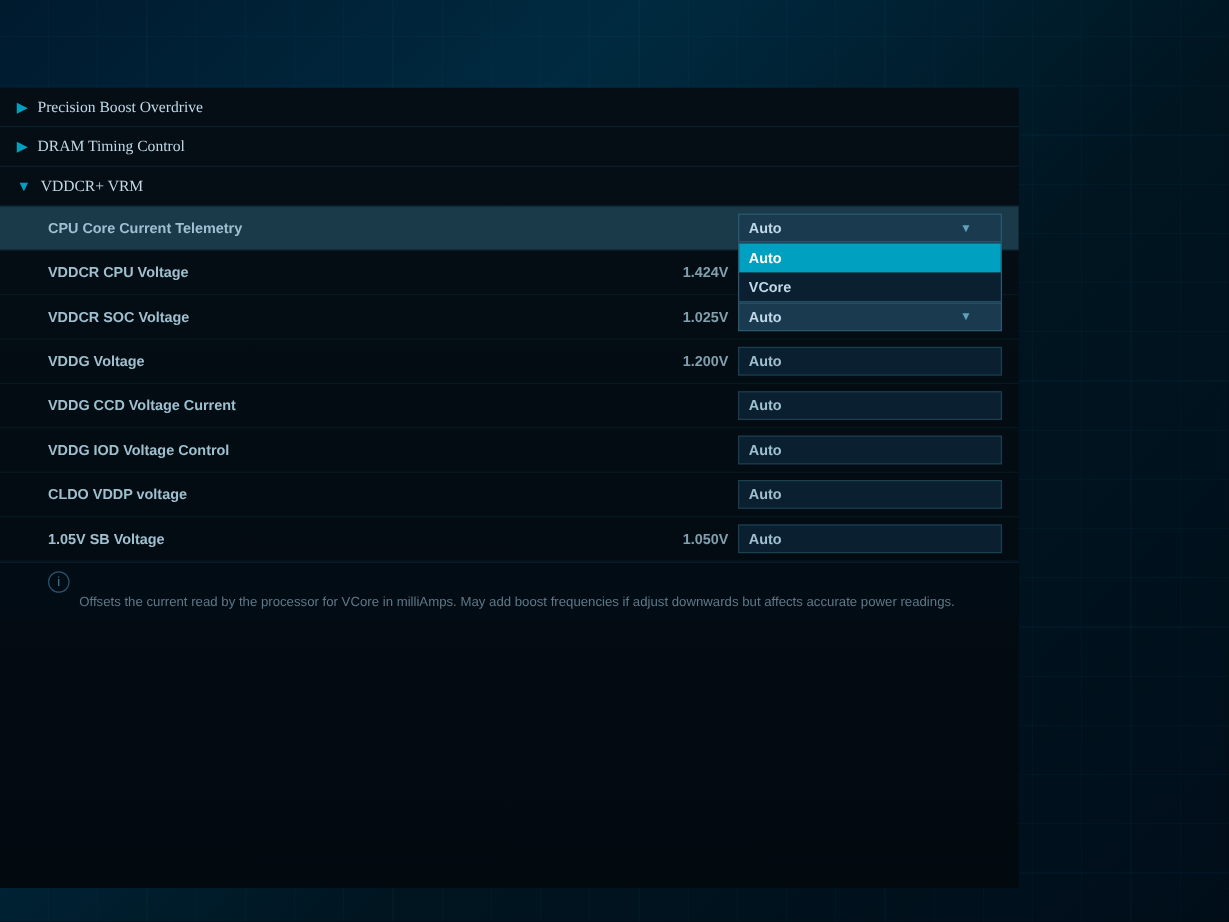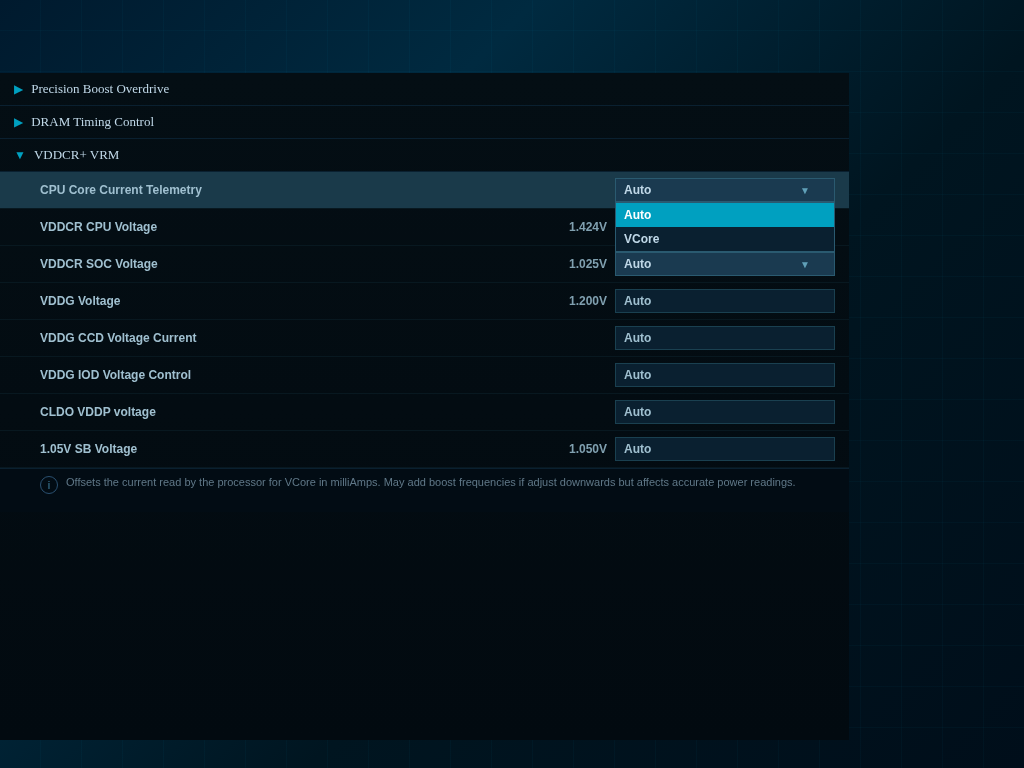--- a/index.html
+++ b/index.html
@@ -288,21 +288,21 @@
       border-radius: 50%;
       border: 1px solid #2a5070;
       display: flex;
       align-items: center;
       justify-content: center;
       font-size: 11px;
       color: #4080a0;
       flex-shrink: 0;
       margin-top: 1px;
     }
-    .info-text { line-height: 1.4; }
+    .info-text { line-height: 1.4; margin-top: 20px; }
 
     
     .footer {
       background: linear-gradient(180deg, #040e18 0%, #020a12 100%);
       border-top: 1px solid #0a3040;
       display: flex;
       align-items: center;
       height: 28px;
       padding: 0 14px;
       gap: 0;

